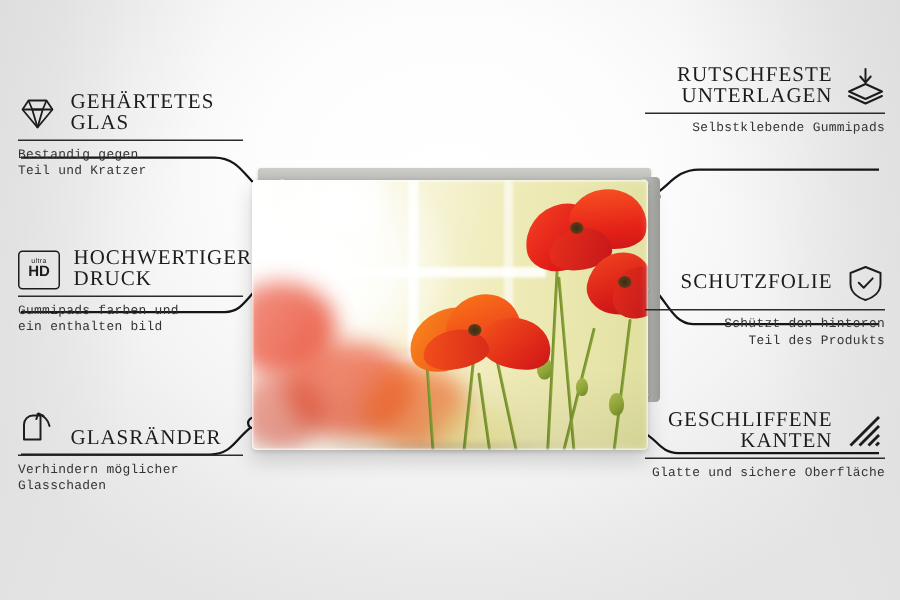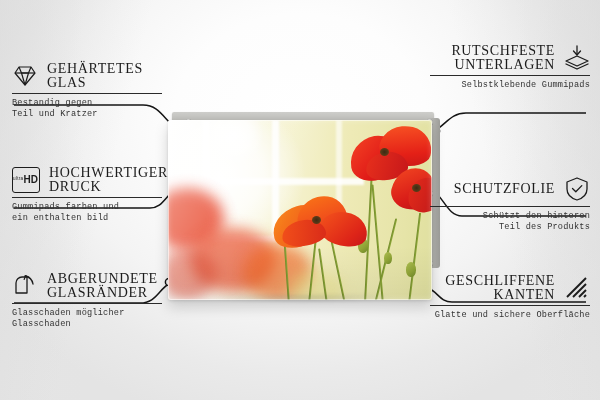--- a/index.html
+++ b/index.html
@@ -148,21 +148,21 @@
     font-size:8.6px;line-height:10.6px;color:#333;letter-spacing:.2px;
     white-space:nowrap;
   }
   .feat.right .sub{text-align:right;}
   .ico{width:26px;height:26px;flex:0 0 26px;display:block;}
   .ico svg{display:block;width:26px;height:26px;}
 
   
   .hdbox{
     width:26px;height:24px;flex:0 0 26px;border:1.4px solid #1c1c1c;border-radius:3px;
-    display:flex;flex-direction:row;align-items:center;line-height:1;
+    display:flex;flex-direction:column;align-items:center;justify-content:center;line-height:1;
   }
   .hdbox .u{font-size:4.6px;letter-spacing:.3px;color:#1c1c1c;font-family:"Liberation Sans",sans-serif;}
   .hdbox .h{font-size:10px;font-weight:bold;color:#1c1c1c;font-family:"Liberation Sans",sans-serif;margin-top:.5px;}
 
   
   .f-tl{left:12px;top:62px;width:150px;}
   .f-ml{left:12px;top:166px;width:150px;}
   .f-bl{left:12px;top:272px;width:150px;}
   .f-tr{right:10px;top:44px;width:160px;}
   .f-mr{right:10px;top:176px;width:160px;}
@@ -293,24 +293,24 @@
     <div class="head">
       <span class="ico">
         <svg viewBox="0 0 26 26">
             <g fill="none" stroke="#1c1c1c" stroke-width="1.3" stroke-linejoin="round" stroke-linecap="round">
           <path d="M4 20 V10 A6 6 0 0 1 10 4 H15 V20 Z"></path>
           <path d="M13 3 A10 10 0 0 1 21 11"></path>
           <path d="M12.2 6.4 L13.6 2.6 L17 4.3"></path>
         </g>
           </svg>
       </span>
-      <span class="title"><span>ABGERUNDETE</span><br><span>GLASRÄNDER</span></span>
-    </div>
-    <div class="rule"></div>
-    <div class="sub"><span>Glasschaden möglicher</span><br><span>Glasschaden</span></div>
+      <span class="title"><br><span>GLASRÄNDER</span></span>
+    </div>
+    <div class="rule"></div>
+    <div class="sub"><span>Verhindern möglicher</span><br><span>Glasschaden</span></div>
   </div>
 
   <div class="feat f-tr right">
     <div class="head">
       <span class="title"><span>RUTSCHFESTE</span><br><span>UNTERLAGEN</span></span>
       <span class="ico">
         <svg viewBox="0 0 26 26">
             <g fill="none" stroke="#1c1c1c" stroke-width="1.3" stroke-linejoin="round" stroke-linecap="round">
           <path d="M13 1 V9"></path>
               <path d="M9.5 6 L13 10 L16.5 6"></path>

